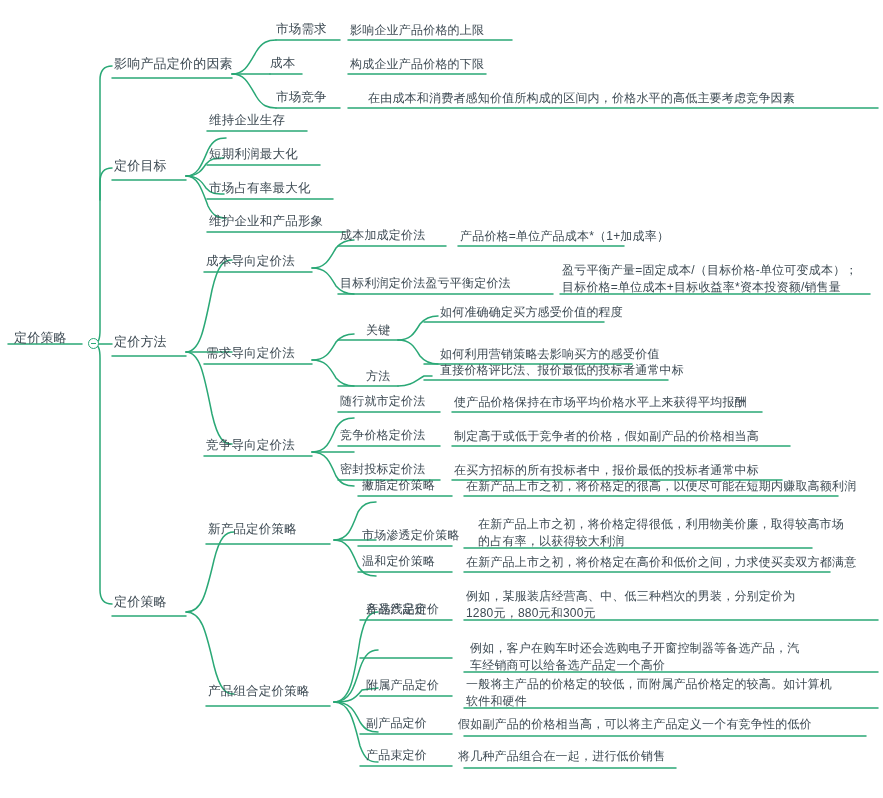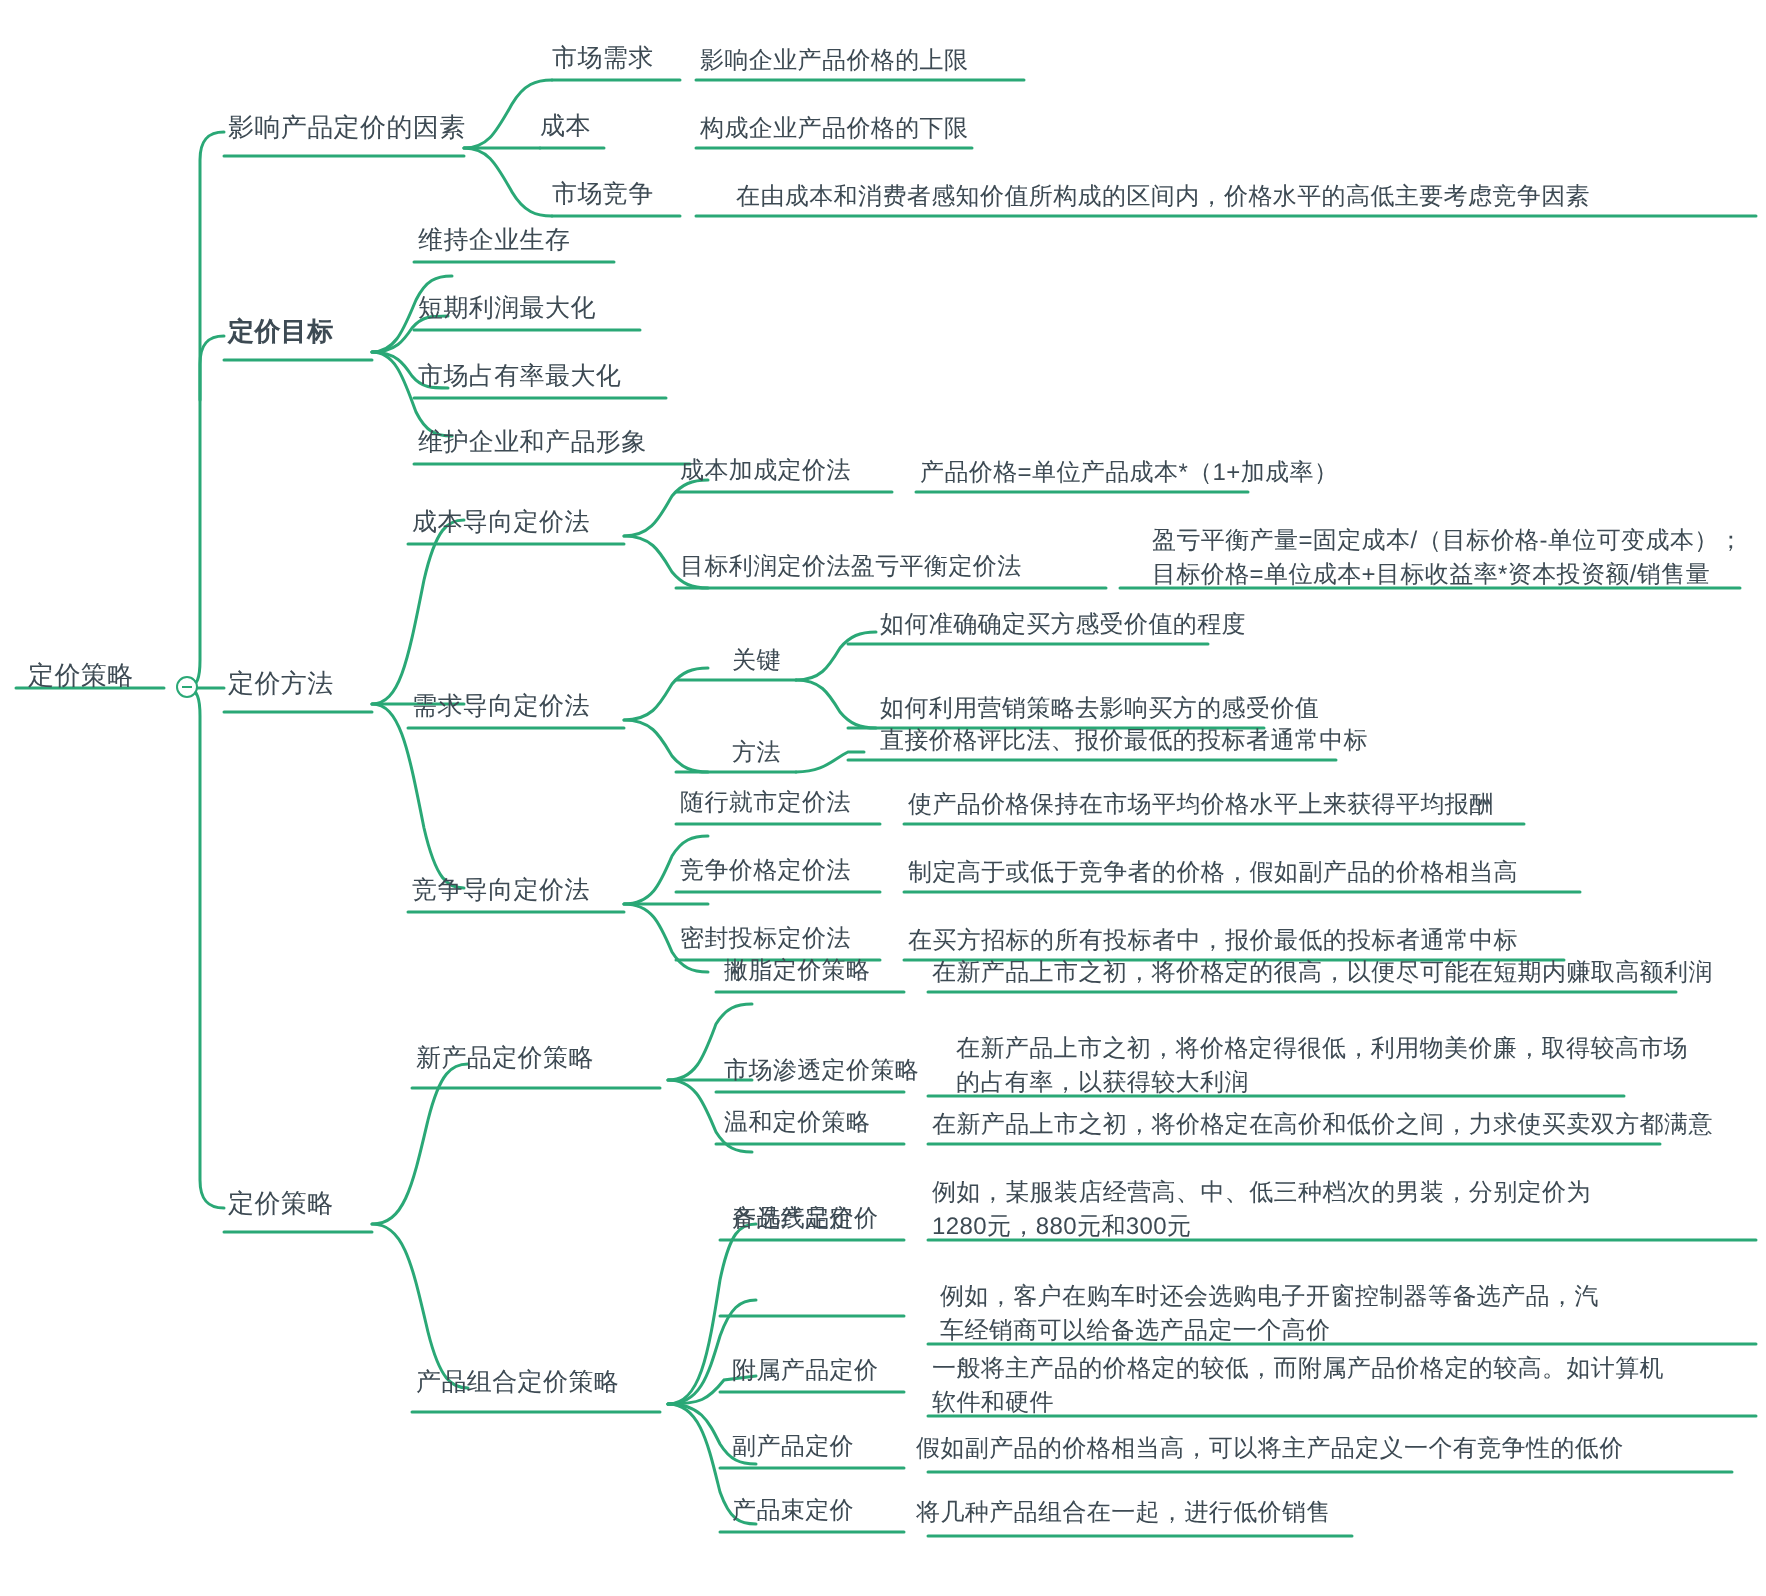--- a/index.html
+++ b/index.html
@@ -147,21 +147,21 @@
       <path d="M464,736 L866,736"></path>
       <path d="M464,768 L676,768"></path>
 
     </g>
   </svg>
 
   <div class="node root" style="left:14px;top:329px;">定价策略</div>
   <div class="collapse" style="left:88px;top:338px;"></div>
 
   <div class="node l1" style="left:114px;top:55px;">影响产品定价的因素</div>
-  <div class="node l1" style="left:114px;top:157px;font-weight:bold;">定价目标</div>
+  <div class="node l1" style="left:114px;top:157px;">定价目标</div>
   <div class="node l1" style="left:114px;top:333px;">定价方法</div>
   <div class="node l1" style="left:114px;top:593px;">定价策略</div>
 
   <div class="node l2" style="left:276px;top:21px;">市场需求</div>
   <div class="node l2" style="left:270px;top:55px;">成本</div>
   <div class="node l2" style="left:276px;top:89px;">市场竞争</div>
 
   <div class="node l3" style="left:350px;top:22px;">影响企业产品价格的上限</div>
   <div class="node l3" style="left:350px;top:56px;">构成企业产品价格的下限</div>
   <div class="node l3" style="left:368px;top:90px;">在由成本和消费者感知价值所构成的区间内，价格水平的高低主要考虑竞争因素</div>
@@ -171,21 +171,21 @@
   <div class="node l2" style="left:209px;top:180px;">市场占有率最大化</div>
   <div class="node l2" style="left:209px;top:213px;">维护企业和产品形象</div>
 
   <div class="node l2" style="left:206px;top:253px;">成本导向定价法</div>
   <div class="node l2" style="left:206px;top:345px;">需求导向定价法</div>
   <div class="node l2" style="left:206px;top:437px;">竞争导向定价法</div>
 
   <div class="node l3" style="left:340px;top:227px;">成本加成定价法</div>
   <div class="node l3" style="left:340px;top:275px;">目标利润定价法盈亏平衡定价法</div>
   <div class="node l3" style="left:460px;top:228px;">产品价格=单位产品成本*（1+加成率）</div>
-  <div class="node l3 wrap" style="left:562px;top:262px;margin-left:14px;">盈亏平衡产量=固定成本/（目标价格-单位可变成本）；
+  <div class="node l3 wrap" style="left:562px;top:262px;">盈亏平衡产量=固定成本/（目标价格-单位可变成本）；
 目标价格=单位成本+目标收益率*资本投资额/销售量</div>
 
   <div class="node l3" style="left:366px;top:322px;">关键</div>
   <div class="node l3" style="left:366px;top:368px;">方法</div>
   <div class="node l3" style="left:440px;top:304px;">如何准确确定买方感受价值的程度</div>
   <div class="node l3" style="left:440px;top:346px;">如何利用营销策略去影响买方的感受价值</div>
   <div class="node l3" style="left:440px;top:362px;">直接价格评比法、报价最低的投标者通常中标</div>
 
   <div class="node l3" style="left:340px;top:393px;">随行就市定价法</div>
   <div class="node l3" style="left:340px;top:427px;">竞争价格定价法</div>

